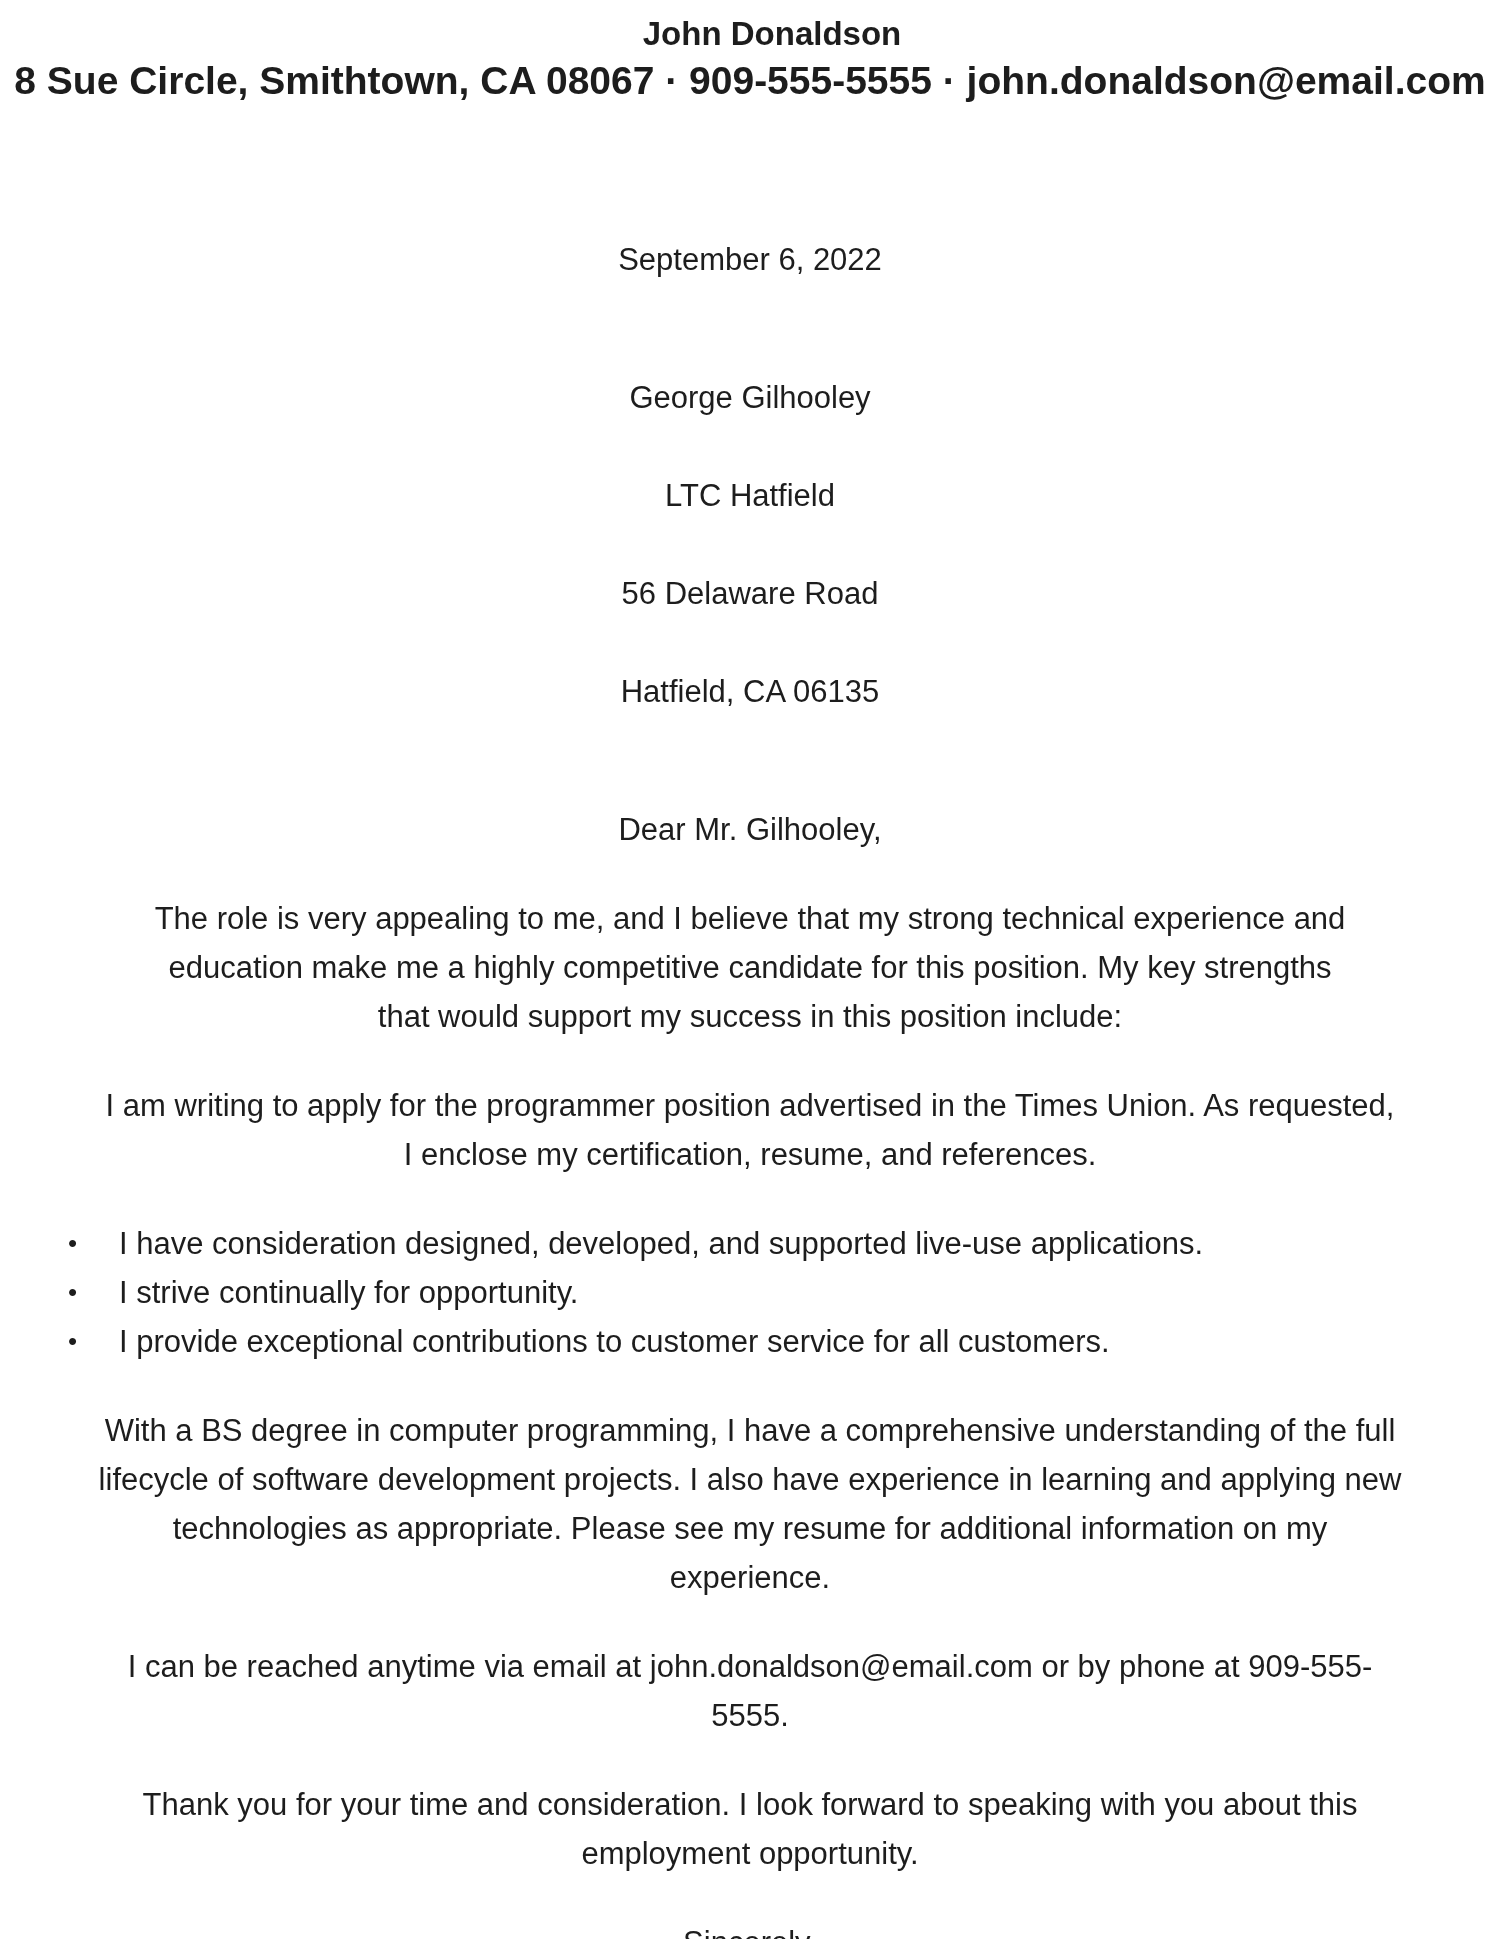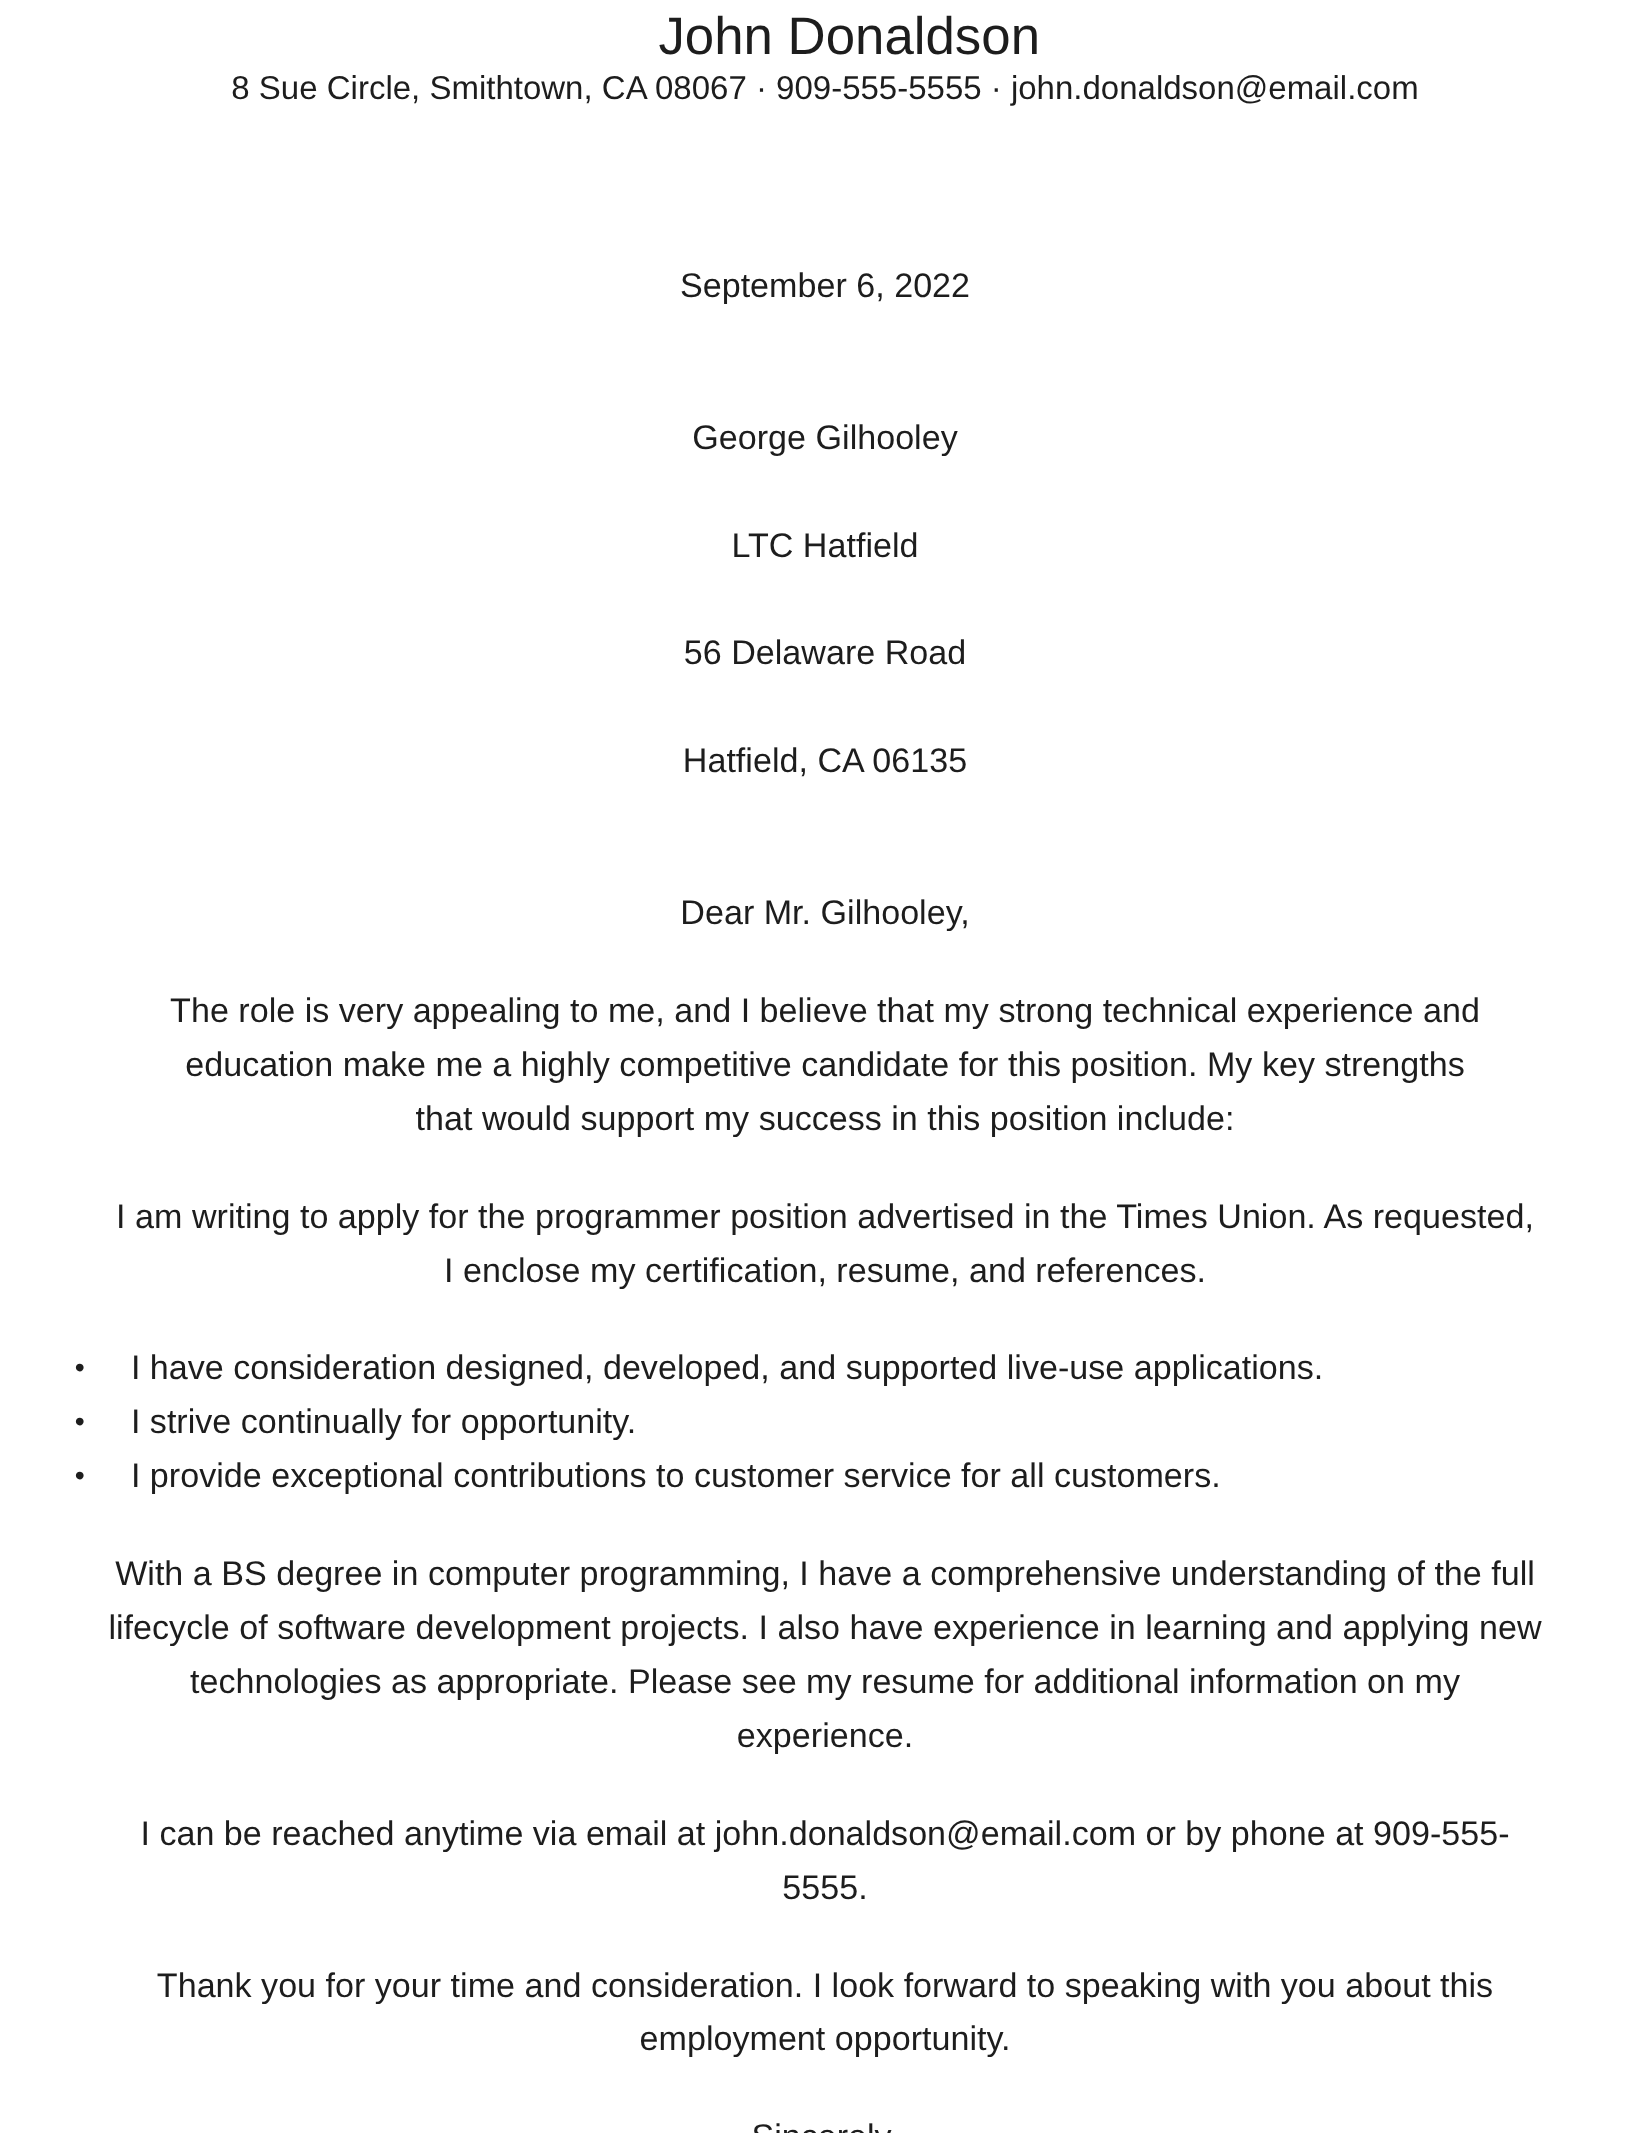--- a/index.html
+++ b/index.html
@@ -11,30 +11,30 @@
     background: #ffffff;
     color: #1d1d1d;
     font-family: "Liberation Sans", sans-serif;
     overflow: hidden;
     box-sizing: border-box;
     padding-top: 8px;
   }
   
   .letter-header { text-align: center; margin-bottom: 133px; }
   .sender-name {
-    font-size: 48px;
+    font-size: 33px;
     line-height: 52px;
-    font-weight: 400;
+    font-weight: 700;
     letter-spacing: 0px;
     padding-left: 44px;
   }
   .sender-contact {
-    font-size: 30px;
+    font-size: 39px;
     line-height: 42px;
-    font-weight: 400;
+    font-weight: 700;
   }
   
   .letter-body {
     padding-left: 6px;
     padding-right: 6px;
     font-size: 31px;
     line-height: 49px;
   }
   .block { margin: 4px 0 40px 0; white-space: pre-line; text-align: center; }
   .recipient-line { white-space: normal; }

